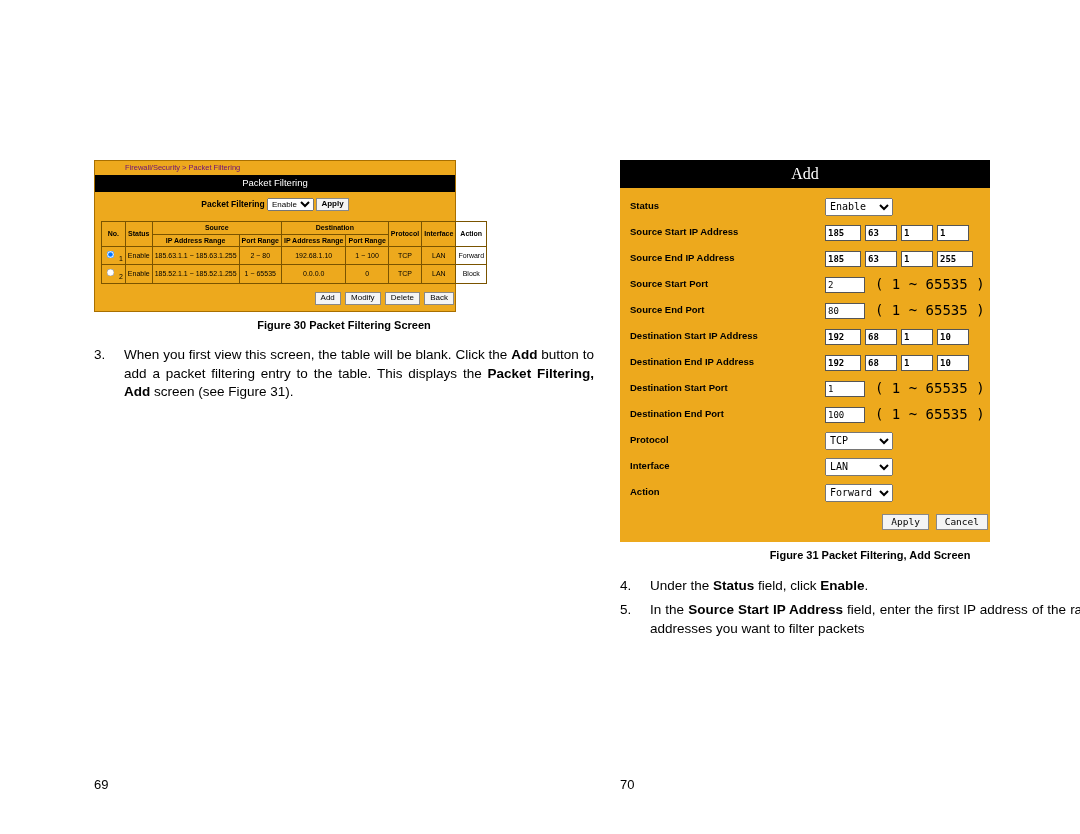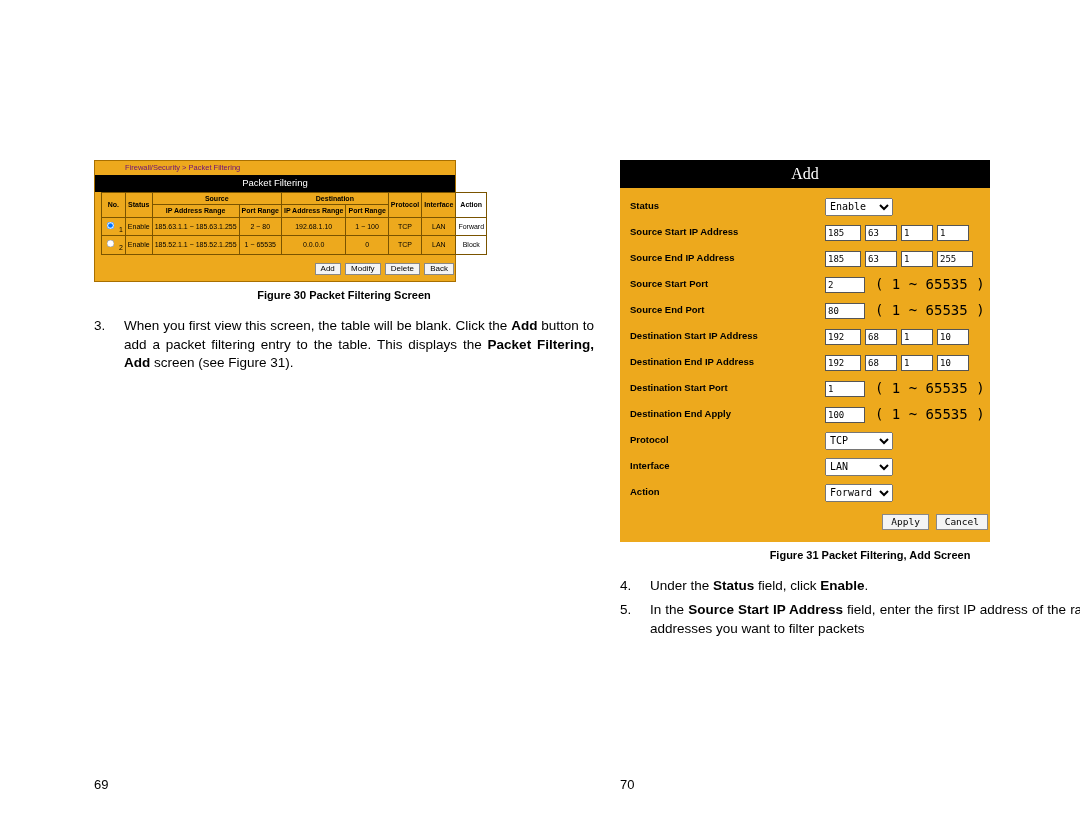--- a/index.html
+++ b/index.html
@@ -85,39 +85,44 @@
     font-size: 10px;
   }
   .add-blackbar {
     background: #000; color: #fff; text-align: center; font-size: 16px; padding: 3px 0;
     font-family: "Times New Roman", serif;
   }
   .add-body { background: #eda91d; padding: 6px 0 10px 0; }
   .add-row { display:flex; align-items:center; padding: 3px 0; height: 20px;}
   .add-label { width: 195px; padding-left: 10px; font-weight: bold; font-size: 9.5px; color:#000;}
   .add-field { display:flex; align-items:center; gap:4px;}
-  .add-field input.ip { width: 26px; height:14px; font-size:9px; border:1px solid #555; padding:0 2px; font-family: monospace; }
+  .add-field input.ip { width: 26px; height:14px; font-size:9px; border:1px solid #555; padding:0 2px; font-family: monospace; font-weight: bold; }
   .add-field input.ip.wide { width: 30px; }
   .add-field input.port { width: 34px; height:14px; font-size:9px; border:1px solid #555; padding:0 2px; font-family: monospace; }
   .add-field select { font-size:10px; height:18px; width:68px; font-family: monospace; }
   .add-field .hint { font-size:14px; margin-left:6px; font-family: monospace;}
   .add-btnrow { text-align:right; padding:8px 0 2px 0;}
   .add-btnrow .b { display:inline-block; background:#f4f4f4; border:1px solid #888; padding:1px 8px; font-size:9.5px; margin:0 2px; font-family: monospace;}
 
   b { font-weight: bold; }
 
 </style>
 </head>
 <body>
 
 <div class="page left">
 
   <div class="pf-screen">
     <div class="pf-breadcrumb">Firewall/Security &gt; Packet Filtering</div>
     <div class="pf-blackbar">Packet Filtering</div>
+    <div class="pf-filterline">
+      <span>Packet Filtering</span>
+      <select><option>Enable</option></select>
+      <span class="applybtn">Apply</span>
+    </div>
     <table class="pf-table">
       <tbody>
           <tr>
         <th rowspan="2">No.</th>
         <th rowspan="2">Status</th>
         <th colspan="2">Source</th>
         <th colspan="2">Destination</th>
         <th rowspan="2">Protocol</th>
         <th rowspan="2">Interface</th>
         <th rowspan="2">Action</th>
@@ -236,21 +241,21 @@
         </div>
       </div>
       <div class="add-row">
         <div class="add-label">Destination Start Port</div>
         <div class="add-field">
           <input class="port" value="1" style="">
           <span class="hint">( 1 ~ 65535 )</span>
         </div>
       </div>
       <div class="add-row">
-        <div class="add-label">Destination End Apply</div>
+        <div class="add-label">Destination End Port</div>
         <div class="add-field">
           <input class="port" value="100" style="">
           <span class="hint">( 1 ~ 65535 )</span>
         </div>
       </div>
       <div class="add-row">
         <div class="add-label">Protocol</div>
         <div class="add-field">
             <select><option>TCP</option></select>
           </div>

